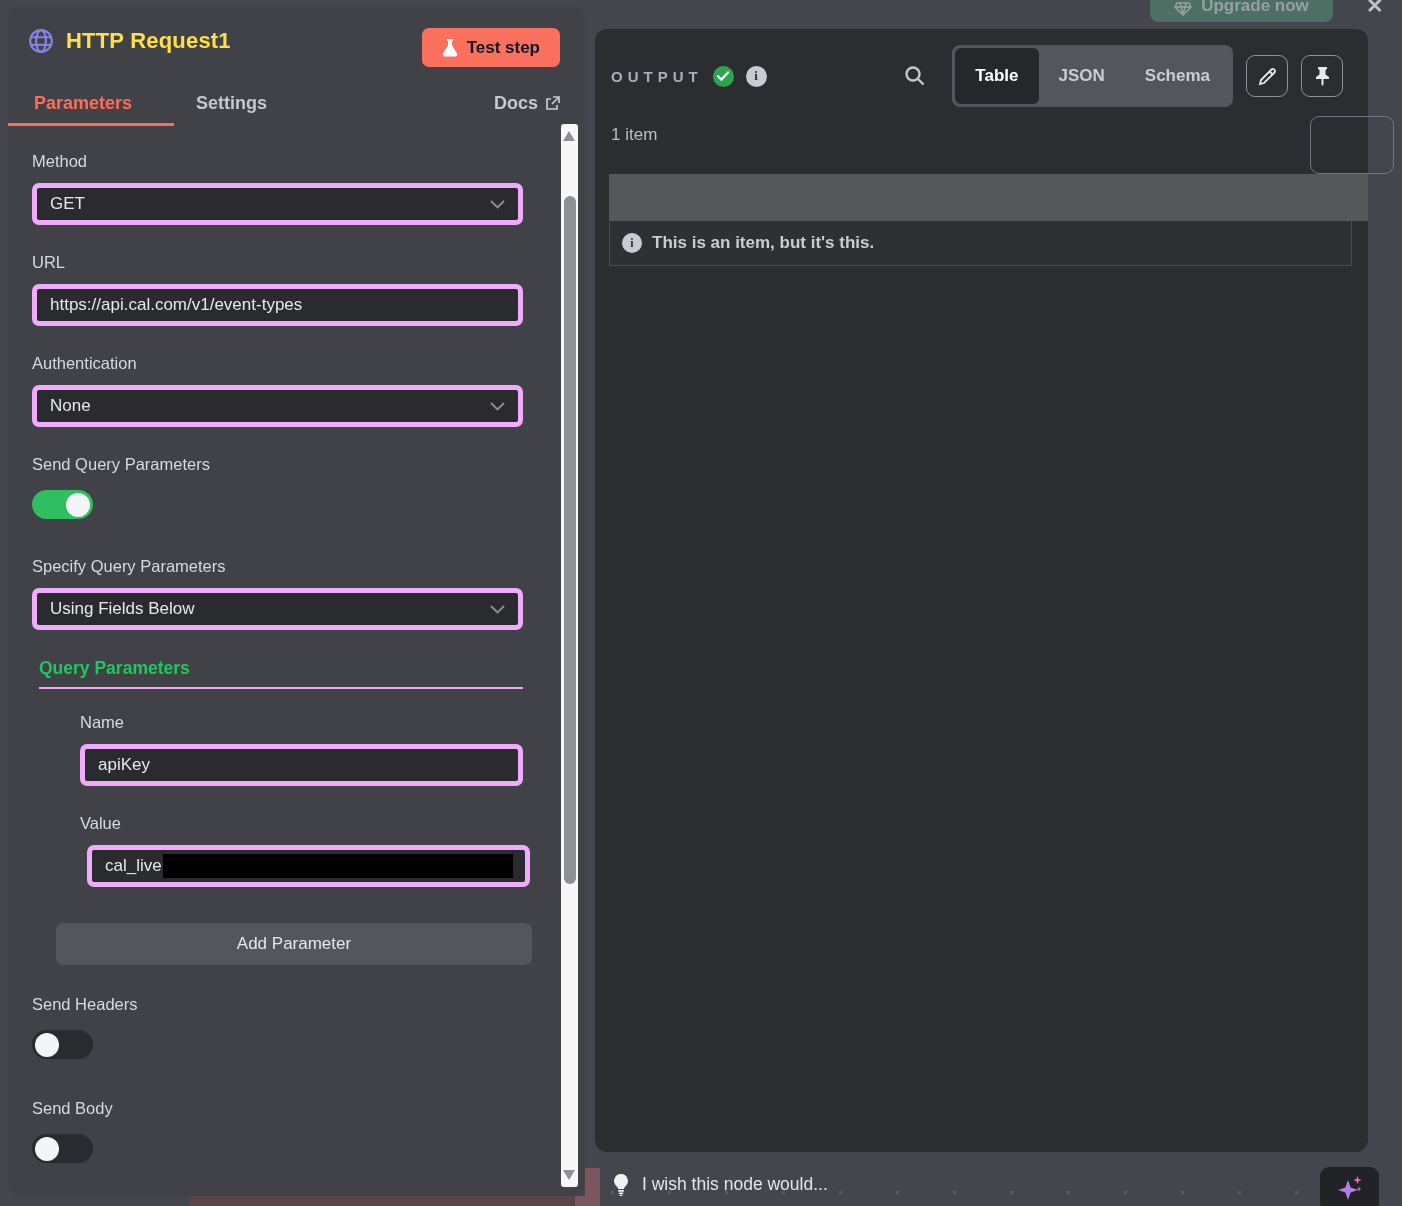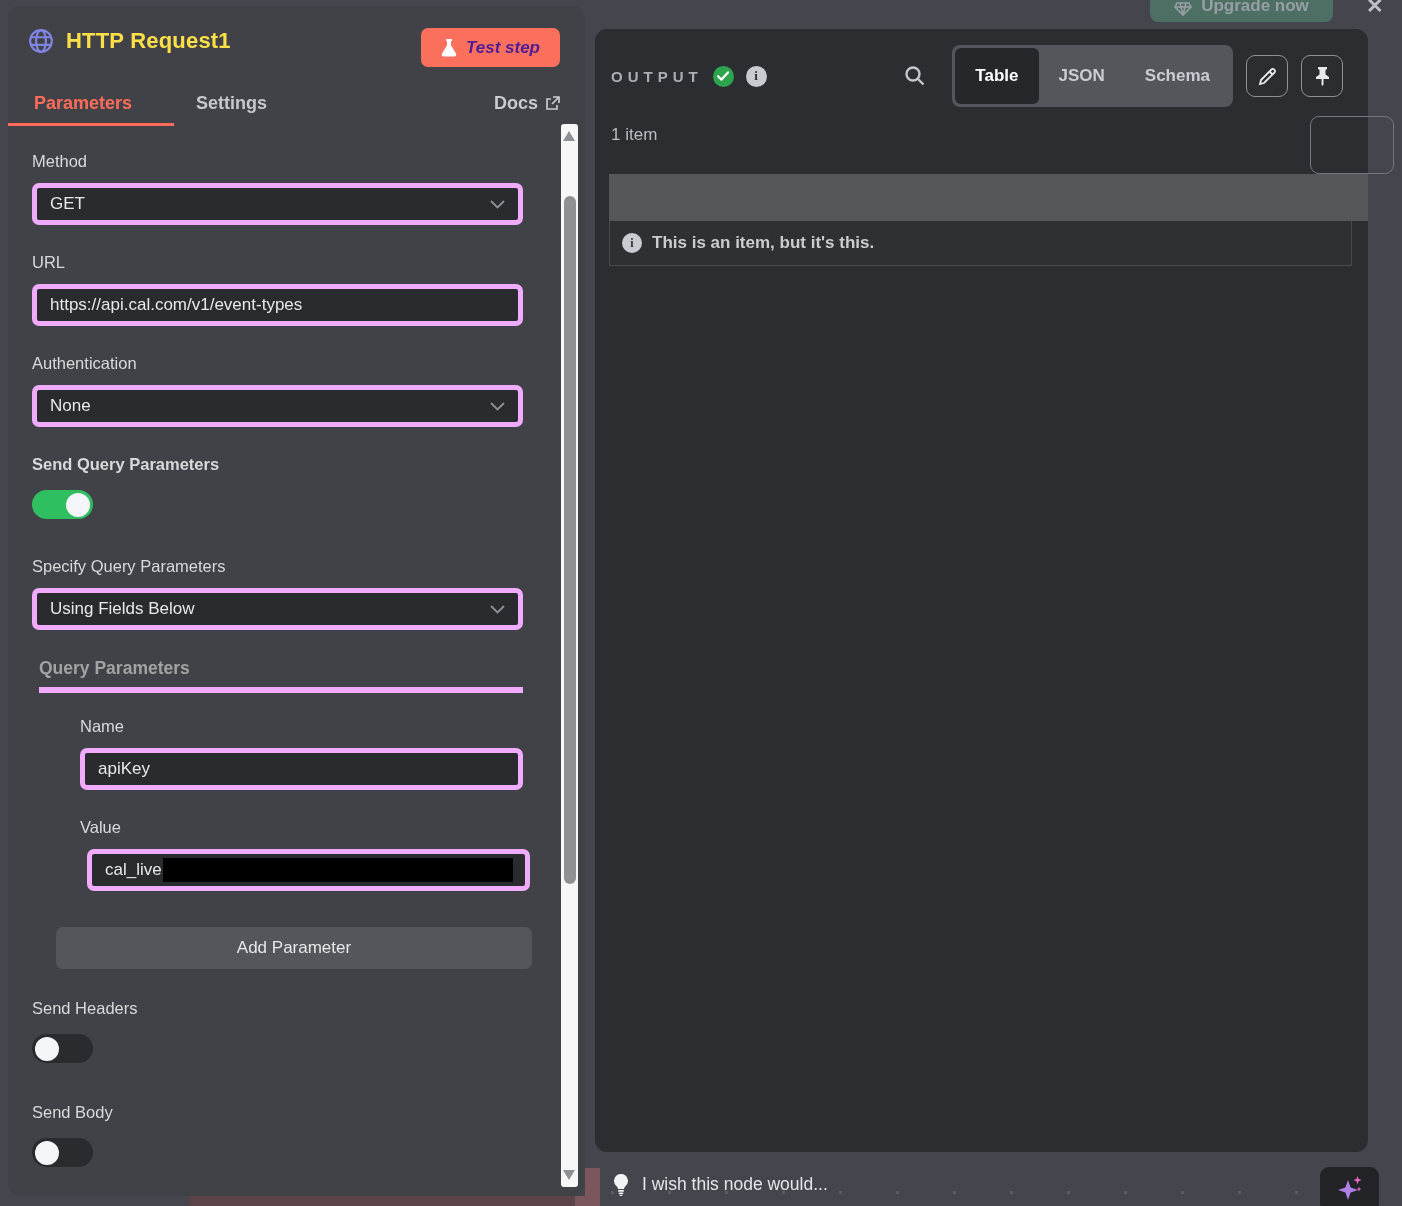--- a/index.html
+++ b/index.html
@@ -11,22 +11,22 @@
     background-size: 57px 57px; background-position: 14px 24px; }
 
   
   .ndv { position:absolute; left:8px; top:6px; width:577px; height:1190px;
     background:#414247; border-radius:12px; overflow:hidden; z-index:5; }
   .ndv-header { position:relative; height:80px; padding:22px 25px 0 20px; }
   .node-title-row { display:flex; align-items:center; gap:12px; }
   .globe { width:26px; height:26px; flex:0 0 auto; color:#8184e2; }
   .node-title { font-size:22px; font-weight:700; color:#fde047; letter-spacing:.2px; }
   .test-btn { position:absolute; right:25px; top:22px; height:39px; padding:0 20px;
-    background:#fb705d; color:#4c1d95; font-size:17px; font-weight:700;
-    border:none; border-radius:7px; display:flex; align-items:center; gap:9px; cursor:pointer;font-style:italic; }
+    background:#fb705d; color:#0f172a; font-size:17px; font-weight:700;
+    border:none; border-radius:7px; display:flex; align-items:center; gap:9px; cursor:pointer; }
   .tabs { position:relative; height:46px; display:flex; align-items:center; padding:0 25px 0 26px; }
   .tab { font-size:18px; font-weight:700; color:#c6c8cc; cursor:pointer; }
   .tab.active { color:#ff6d5a; }
   .tab + .tab { margin-left:64px; }
   .tab-underline { position:absolute; left:0; bottom:0; width:166px; height:3px; background:#ff6d5a; }
   .tab-docs { margin-left:auto; display:flex; align-items:center; gap:7px;
     color:#c9cbd0; font-size:18px; font-weight:700; cursor:pointer; }
 
   .ndv-body { position:relative; height:1064px; padding:26px 62px 0 24px; overflow:hidden; }
   .f-label { color:#d8d9db; font-size:16.5px; margin-bottom:12px; }
@@ -34,22 +34,22 @@
     border-radius:7px; display:flex; align-items:center; padding:0 13px;
     color:#e7e8ea; font-size:17px; position:relative; }
   .control .chev { position:absolute; right:13px; color:#8e9096; }
   .block { margin-bottom:28px; }
   .toggle { width:61px; height:29px; border-radius:15px; position:relative; cursor:pointer; margin-top:16px; }
   .toggle.on { background:#2fbe60; }
   .toggle.off { background:#2a2b2e; }
   .toggle .knob { position:absolute; top:2.5px; width:24px; height:24px; border-radius:50%; background:#f4f5f8; }
   .toggle.on .knob { right:3px; }
   .toggle.off .knob { left:3px; }
-  .section-head { color:#a3a3a3; font-size:17.5px; font-weight:700; padding-bottom:8px;
-    border-bottom:6px solid #f0abfc; margin:6px 0 24px 7px; }
+  .section-head { color:#22c55e; font-size:17.5px; font-weight:700; padding-bottom:8px;
+    border-bottom:2px solid #f0abfc; margin:6px 0 24px 7px; }
   .indent { padding-left:48px; }
   .value-wrap { position:relative;margin-left:7px; }
   .redaction { position:absolute; left:71px; right:12px; top:4px; bottom:4px; background:#000; }
   .add-param { width:476px; height:42px; margin:36px 0 30px 24px; background:#55565b;
     border:none; border-radius:7px; color:#e6e7e9; font-size:17px; cursor:pointer; }
 
   .vscroll { position:absolute; right:7px; top:118px; bottom:9px; width:17px;
     background:#f7f7f8; border-radius:3px; z-index:6; }
   .vscroll .arrow-up, .vscroll .arrow-dn { position:absolute; left:2px; width:0; height:0;
     border-left:6.5px solid rgba(0,0,0,0); border-right:6.5px solid rgba(0,0,0,0); }
@@ -175,21 +175,21 @@
       <div class="block">
         <div class="f-label">Authentication</div>
         <div class="control">
           <span>None</span>
           <svg class="chev" width="15" height="9" viewBox="0 0 15 9" fill="none" stroke="currentColor" stroke-width="1.8">
               <path d="M1 1l6.5 6.5L14 1"></path>
             </svg>
         </div>
       </div>
 
-      <div class="block" style="margin-bottom:38px;font-weight:bold;">
+      <div class="block" style="margin-bottom:38px;">
         <div class="f-label">Send Query Parameters</div>
         <div class="toggle on">
             <span class="knob"></span>
           </div>
       </div>
 
       <div class="block">
         <div class="f-label">Specify Query Parameters</div>
         <div class="control">
           <span>Using Fields Below</span>

